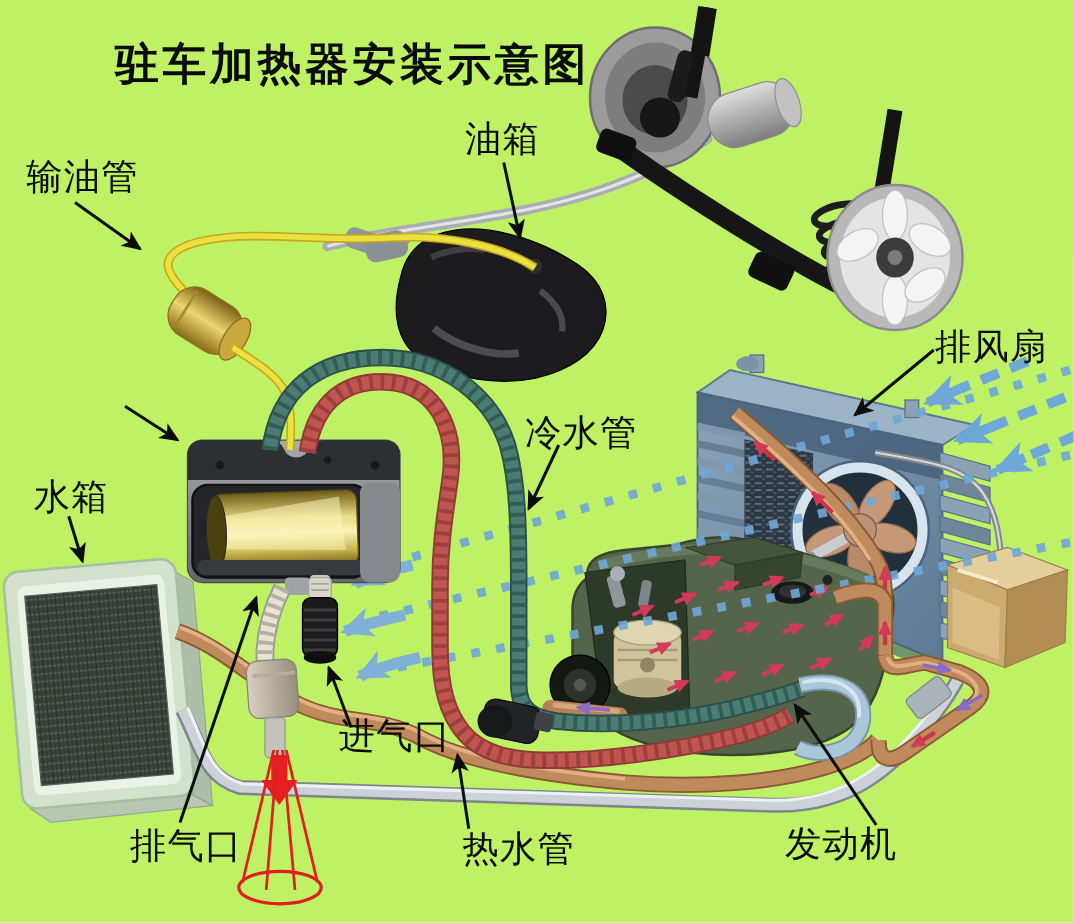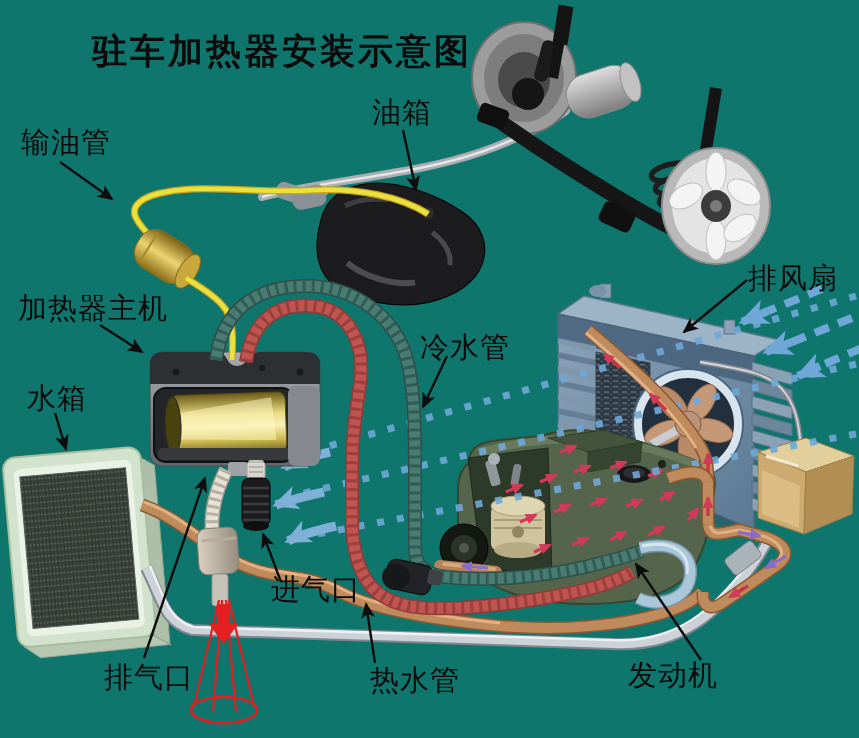--- a/index.html
+++ b/index.html
@@ -1,16 +1,16 @@
 <!DOCTYPE html>
 <html><head>
 <meta charset="utf-8">
 <style>
   html,body{margin:0;padding:0;background:#fff;}
-  .stage{position:relative;width:859px;height:738px;background:#0f766e;overflow:hidden;
+  .stage{position:relative;width:859px;height:738px;background:#bef264;overflow:hidden;
          font-family:"Liberation Serif","DejaVu Serif",serif;}
   .stage svg{position:absolute;left:0;top:0;display:block;}
   .lbl{position:absolute;color:#0b0b0b;font-size:29px;line-height:1.1;white-space:nowrap;
        letter-spacing:1px;}
   .title{position:absolute;color:#0b0b0b;font-size:35px;font-weight:600;letter-spacing:3px;
          white-space:nowrap;}
 </style>
 </head>
 <body>
 
@@ -400,21 +400,20 @@
   <line x1="144" y1="658" x2="205" y2="478" marker-end="url(#mBlack)"></line>
   <line x1="375" y1="663" x2="366" y2="604" marker-end="url(#mBlack)"></line>
   <line x1="701" y1="660" x2="636" y2="564" marker-end="url(#mBlack)"></line>
 </g>
 </svg>
 
 <div class="title" style="left:92px;top:28px;">驻车加热器安装示意图</div>
 <div class="lbl" style="left:21px;top:127px;">输油管</div>
 <div class="lbl" style="left:372px;top:97px;">油箱</div>
 <div class="lbl" style="left:748px;top:263px;">排风扇</div>
-<div class="lbl" style="left:18px;top:293px;">加热器主机</div>
 <div class="lbl" style="left:420px;top:332px;">冷水管</div>
 <div class="lbl" style="left:27px;top:383px;">水箱</div>
 <div class="lbl" style="left:271px;top:574px;">进气口</div>
 <div class="lbl" style="left:104px;top:662px;">排气口</div>
 <div class="lbl" style="left:370px;top:665px;">热水管</div>
 <div class="lbl" style="left:628px;top:662px;font-family:Liberation Mono, monospace;">发动机</div>
 
 </div>
 
 </body></html>

